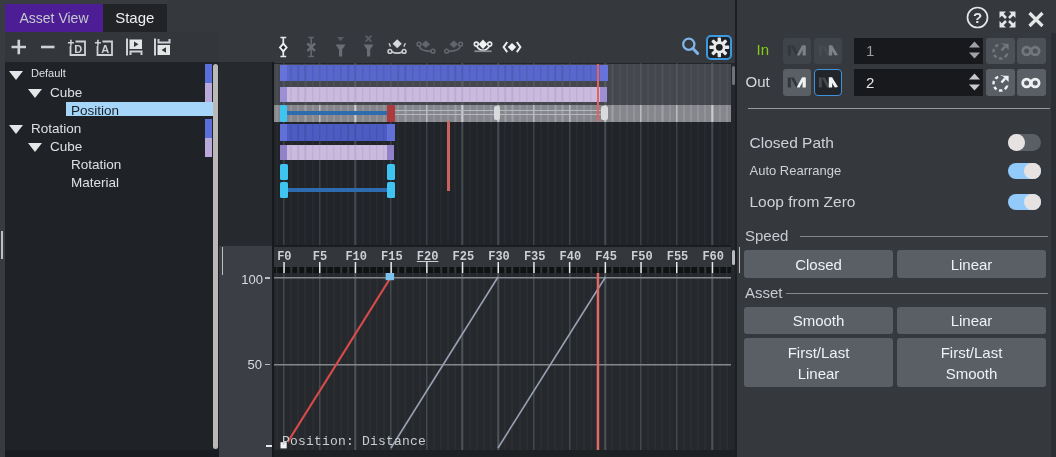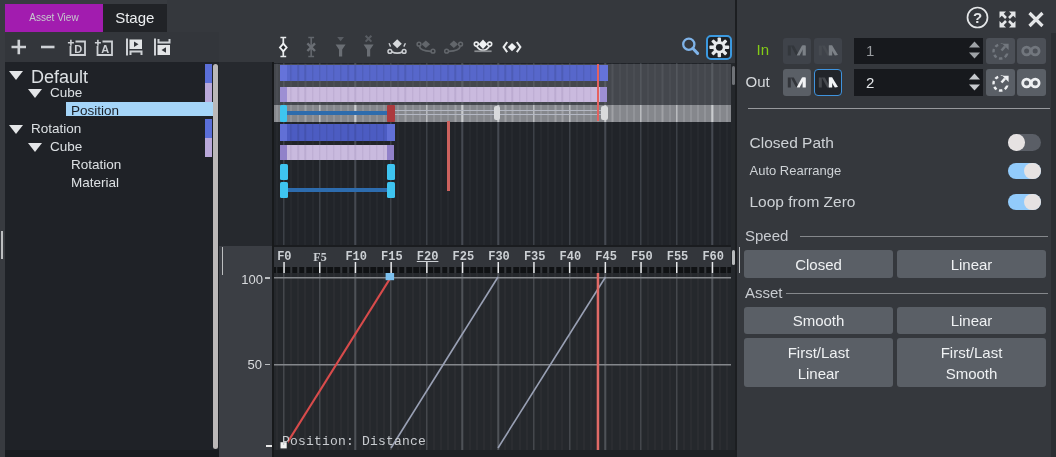--- a/index.html
+++ b/index.html
@@ -6,21 +6,21 @@
 body{width:1056px;height:457px;background:#35383d;font-family:"Liberation Sans",sans-serif;overflow:hidden;position:relative;}
 .abs{position:absolute;}
 </style>
 </head>
 <body>
 
 <div class="abs" id="leftgutter" style="left:0;top:0;width:4.5px;height:457px;background:#383b40;"></div>
 <div class="abs" style="left:0;top:0;width:167px;height:32px;background:#383b40;"></div>
 <div class="abs" style="left:1px;top:231px;width:1.5px;height:28px;background:#bcbec0;"></div>
 
-<div class="abs" style="left:5px;top:3.5px;width:98px;height:28px;background:#a21caf;color:#c6c9cd;font-size:10px;display:flex;align-items:center;justify-content:center;">Asset View</div>
+<div class="abs" style="left:5px;top:3.5px;width:98px;height:28px;background:#4c1d95;color:#c6c9cd;font-size:14px;display:flex;align-items:center;justify-content:center;">Asset View</div>
 <div class="abs" style="left:103px;top:3.5px;width:63.5px;height:28px;background:#212327;color:#eceef0;font-size:15px;display:flex;align-items:center;justify-content:center;">Stage</div>
 
 <div class="abs" style="left:4.5px;top:32px;width:214.5px;height:30px;background:#33363b;"></div>
 <svg class="abs" style="left:0;top:32px;" width="219" height="30" fill="none" stroke="#ced1d5">
 
   <path d="M11.5,15 H26 M18.8,7.8 V22.2" stroke-width="2.6"></path>
 
   <path d="M41,15 H54.5" stroke-width="2.6"></path>
 
   <path d="M75.5,9.5 H85 V23 H70.5 V14" stroke-width="1.8"></path>
@@ -50,21 +50,21 @@
 <div class="abs" style="left:204.5px;top:64px;width:7.5px;height:19px;background:#5b6fd8;"></div>
 <div class="abs" style="left:204.5px;top:83px;width:7.5px;height:19px;background:#b9a8d9;"></div>
 <div class="abs" style="left:204.5px;top:119px;width:7.5px;height:19px;background:#5b6fd8;"></div>
 <div class="abs" style="left:204.5px;top:138px;width:7.5px;height:19px;background:#b9a8d9;"></div>
 
 <div class="abs" style="left:212.5px;top:64px;width:5px;height:385px;background:#bbb8b8;border-radius:3px;"></div>
 
 <svg class="abs" style="left:9px;top:70.5px;" width="14" height="9">
     <polygon points="0,0 14,0 7,9" fill="#e4e6e8"></polygon>
   </svg>
-<div class="abs" style="left:31px;top:66.5px;color:#dce0e3;font-size:18px;">Default</div>
+<div class="abs" style="left:31px;top:66.5px;color:#dce0e3;font-size:11px;">Default</div>
 <svg class="abs" style="left:28px;top:88.5px;" width="14" height="9">
     <polygon points="0,0 14,0 7,9" fill="#e4e6e8"></polygon>
   </svg>
 <div class="abs" style="left:50px;top:84.5px;color:#dce0e3;font-size:13.5px;">Cube</div>
 <div class="abs" style="left:71px;top:102.5px;color:#1a1f26;font-size:13.5px;">Position</div>
 <svg class="abs" style="left:9px;top:124.5px;" width="14" height="9">
     <polygon points="0,0 14,0 7,9" fill="#e4e6e8"></polygon>
   </svg>
 <div class="abs" style="left:31px;top:120.5px;color:#dce0e3;font-size:13.5px;">Rotation</div>
 <svg class="abs" style="left:28px;top:142.5px;" width="14" height="9">
@@ -201,21 +201,21 @@
 <div class="abs" style="left:596.5px;top:64px;width:2.5px;height:56.5px;background:#e4625f;"></div>
 <div class="abs" style="left:447px;top:121px;width:2.5px;height:70px;background:#cc625e;"></div>
 
 <div class="abs" style="left:731px;top:63px;width:4px;height:182px;background:#24272b;"></div>
 <div class="abs" style="left:731.5px;top:66px;width:3px;height:19px;background:#6f7277;border-radius:1.5px;"></div>
 
 <div class="abs" style="left:273.5px;top:245px;width:457.5px;height:1.5px;background:#1a1c1f;"></div>
 <div class="abs" style="left:273.5px;top:246.5px;width:457.5px;height:20px;background:#33363b;"></div>
 <div class="abs" id="rlabels" style="left:273.5px;top:249.5px;width:457.5px;height:14px;color:#ccd0d4;font-size:12px;font-family:'Liberation Mono',monospace;font-weight:bold;">
 <span style="position:absolute;left:10px;transform:translateX(-44%);">F0</span>
-<span style="position:absolute;left:45.7px;transform:translateX(-44%);font-family:Liberation Serif, serif;">F5</span>
+<span style="position:absolute;left:45.7px;transform:translateX(-44%);">F5</span>
 <span style="position:absolute;left:81.4px;transform:translateX(-44%);">F10</span>
 <span style="position:absolute;left:117.1px;transform:translateX(-44%);">F15</span>
 <span style="position:absolute;left:152.8px;transform:translateX(-44%);text-decoration:underline;">F20</span>
 <span style="position:absolute;left:188.5px;transform:translateX(-44%);">F25</span>
 <span style="position:absolute;left:224.2px;transform:translateX(-44%);">F30</span>
 <span style="position:absolute;left:259.9px;transform:translateX(-44%);">F35</span>
 <span style="position:absolute;left:295.6px;transform:translateX(-44%);">F40</span>
 <span style="position:absolute;left:331.3px;transform:translateX(-44%);">F45</span>
 <span style="position:absolute;left:367px;transform:translateX(-44%);font-family:Liberation Mono, monospace;">F50</span>
 <span style="position:absolute;left:402.7px;transform:translateX(-44%);">F55</span>

